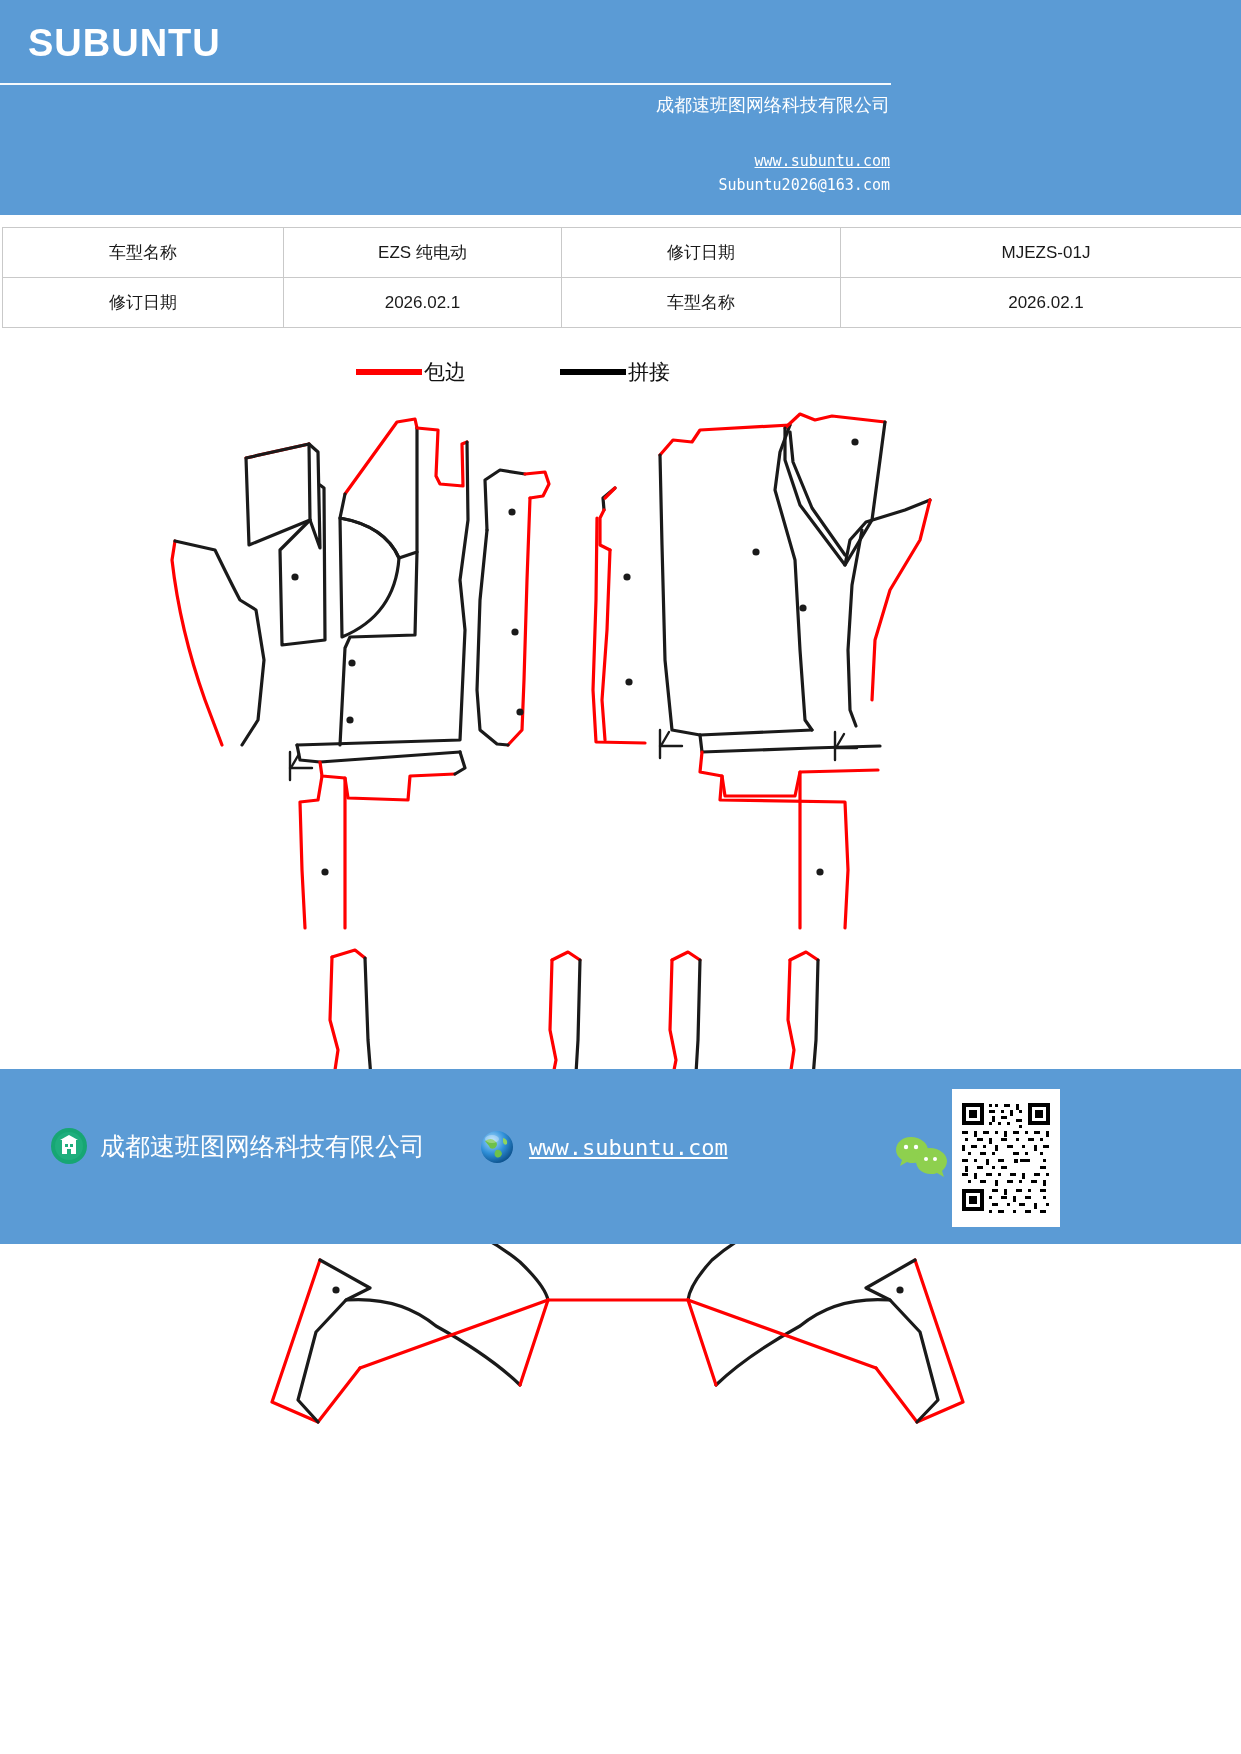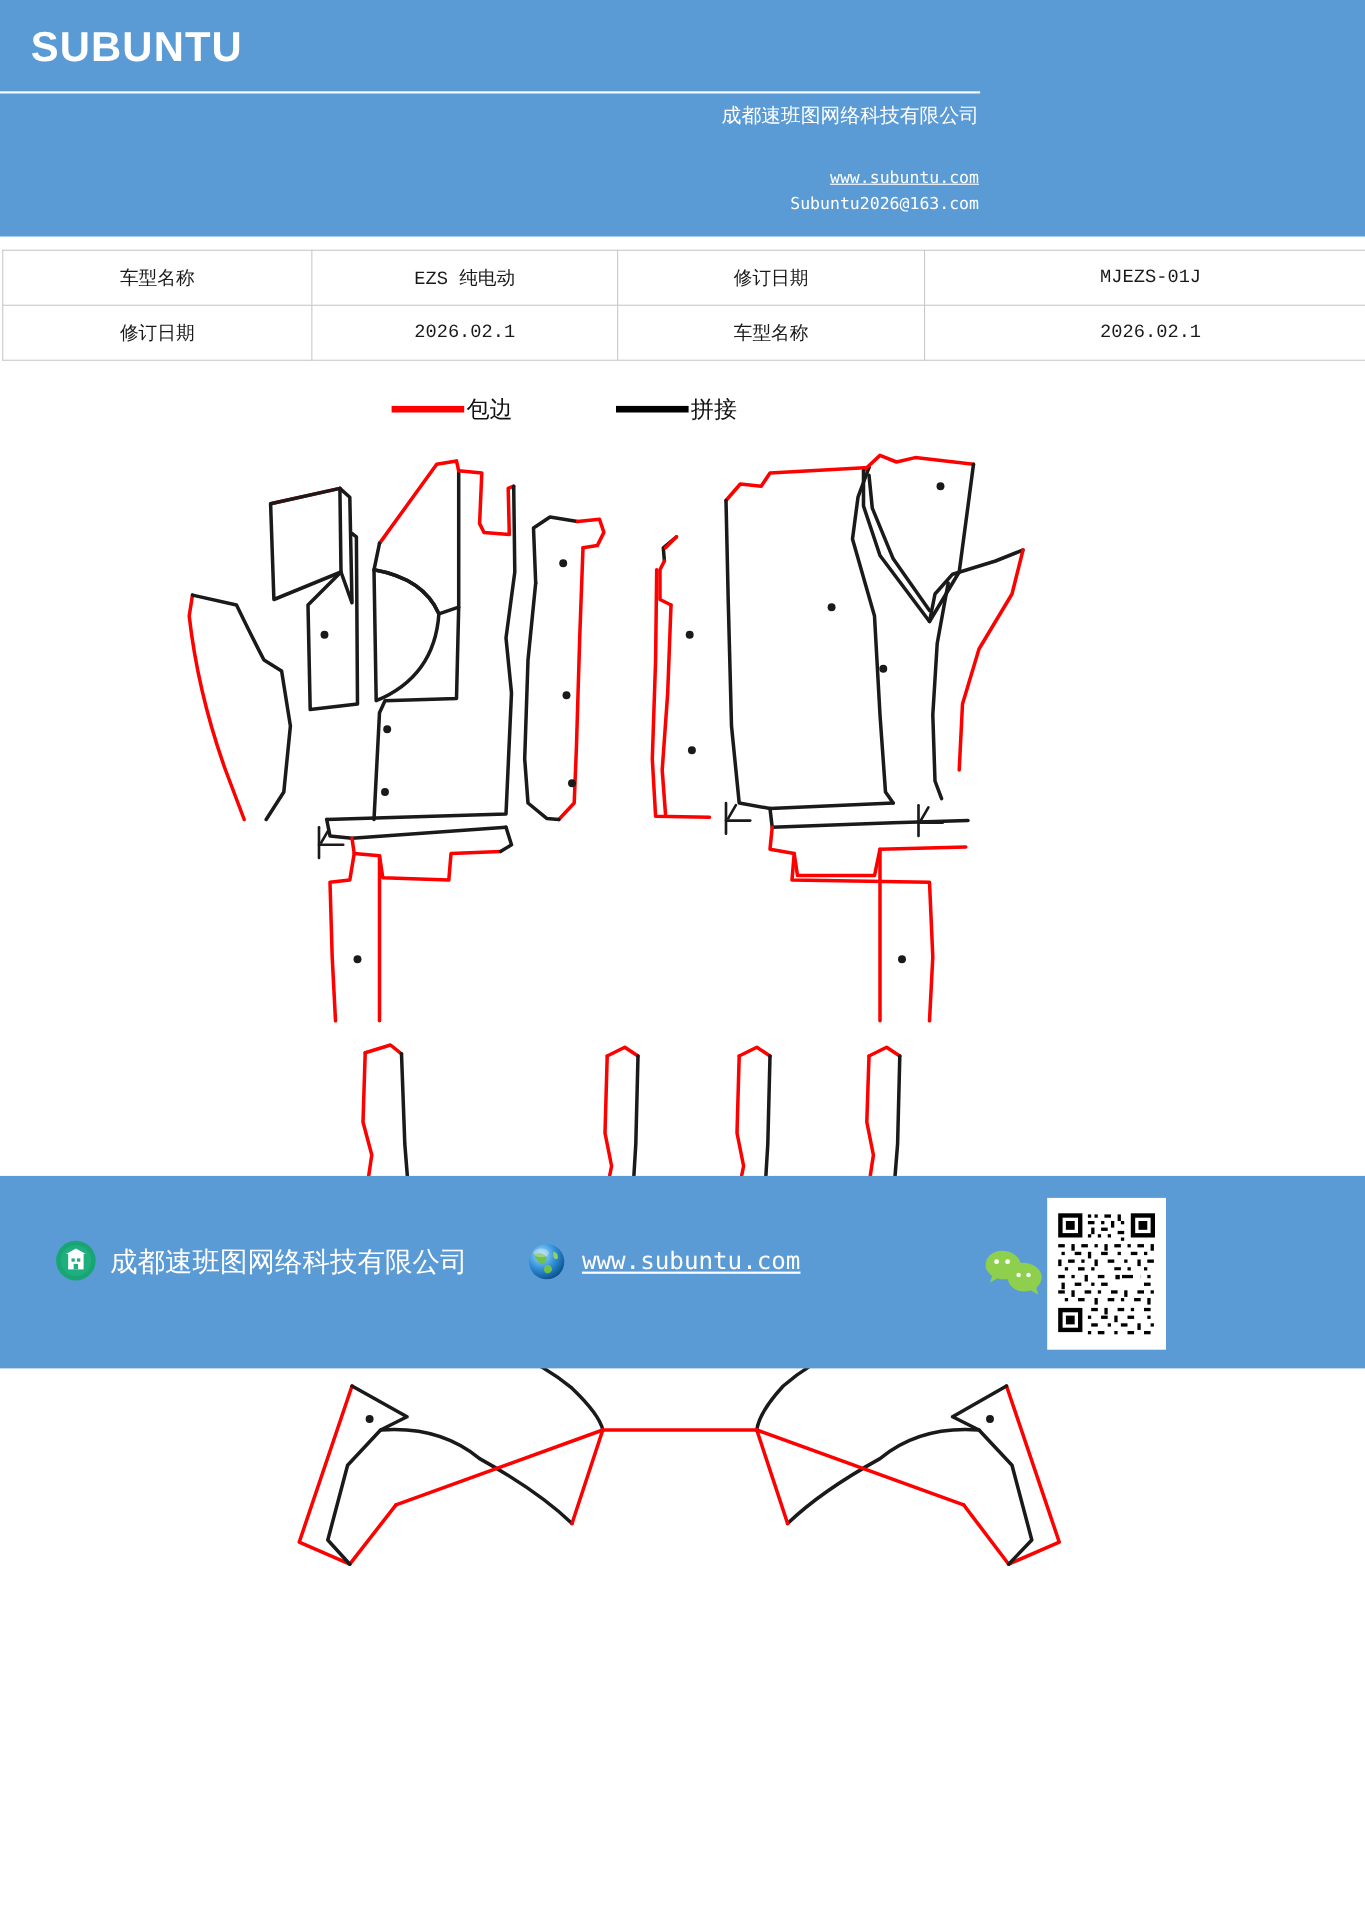--- a/index.html
+++ b/index.html
@@ -64,21 +64,21 @@
   .info-table td{
     border:1px solid #c9c9c9;
     height:47px;
     text-align:center;
     vertical-align:middle;
     font-size:17px;
     color:#1a1a1a;
     font-family:"DejaVu Sans","Liberation Sans",sans-serif;
   }
   .info-table td.val{
-    font-family:Liberation Mono, monospace;
+    font-family:Liberation Sans, sans-serif;
     font-size:17px;
     text-align:center;
   }
   .col-a{width:278px;} .col-b{width:275px;}
   .col-c{width:276px;} .col-d{width:408px;}
 
   
   .legend{
     position:absolute;left:0;top:358px;width:1241px;height:34px;
   }

